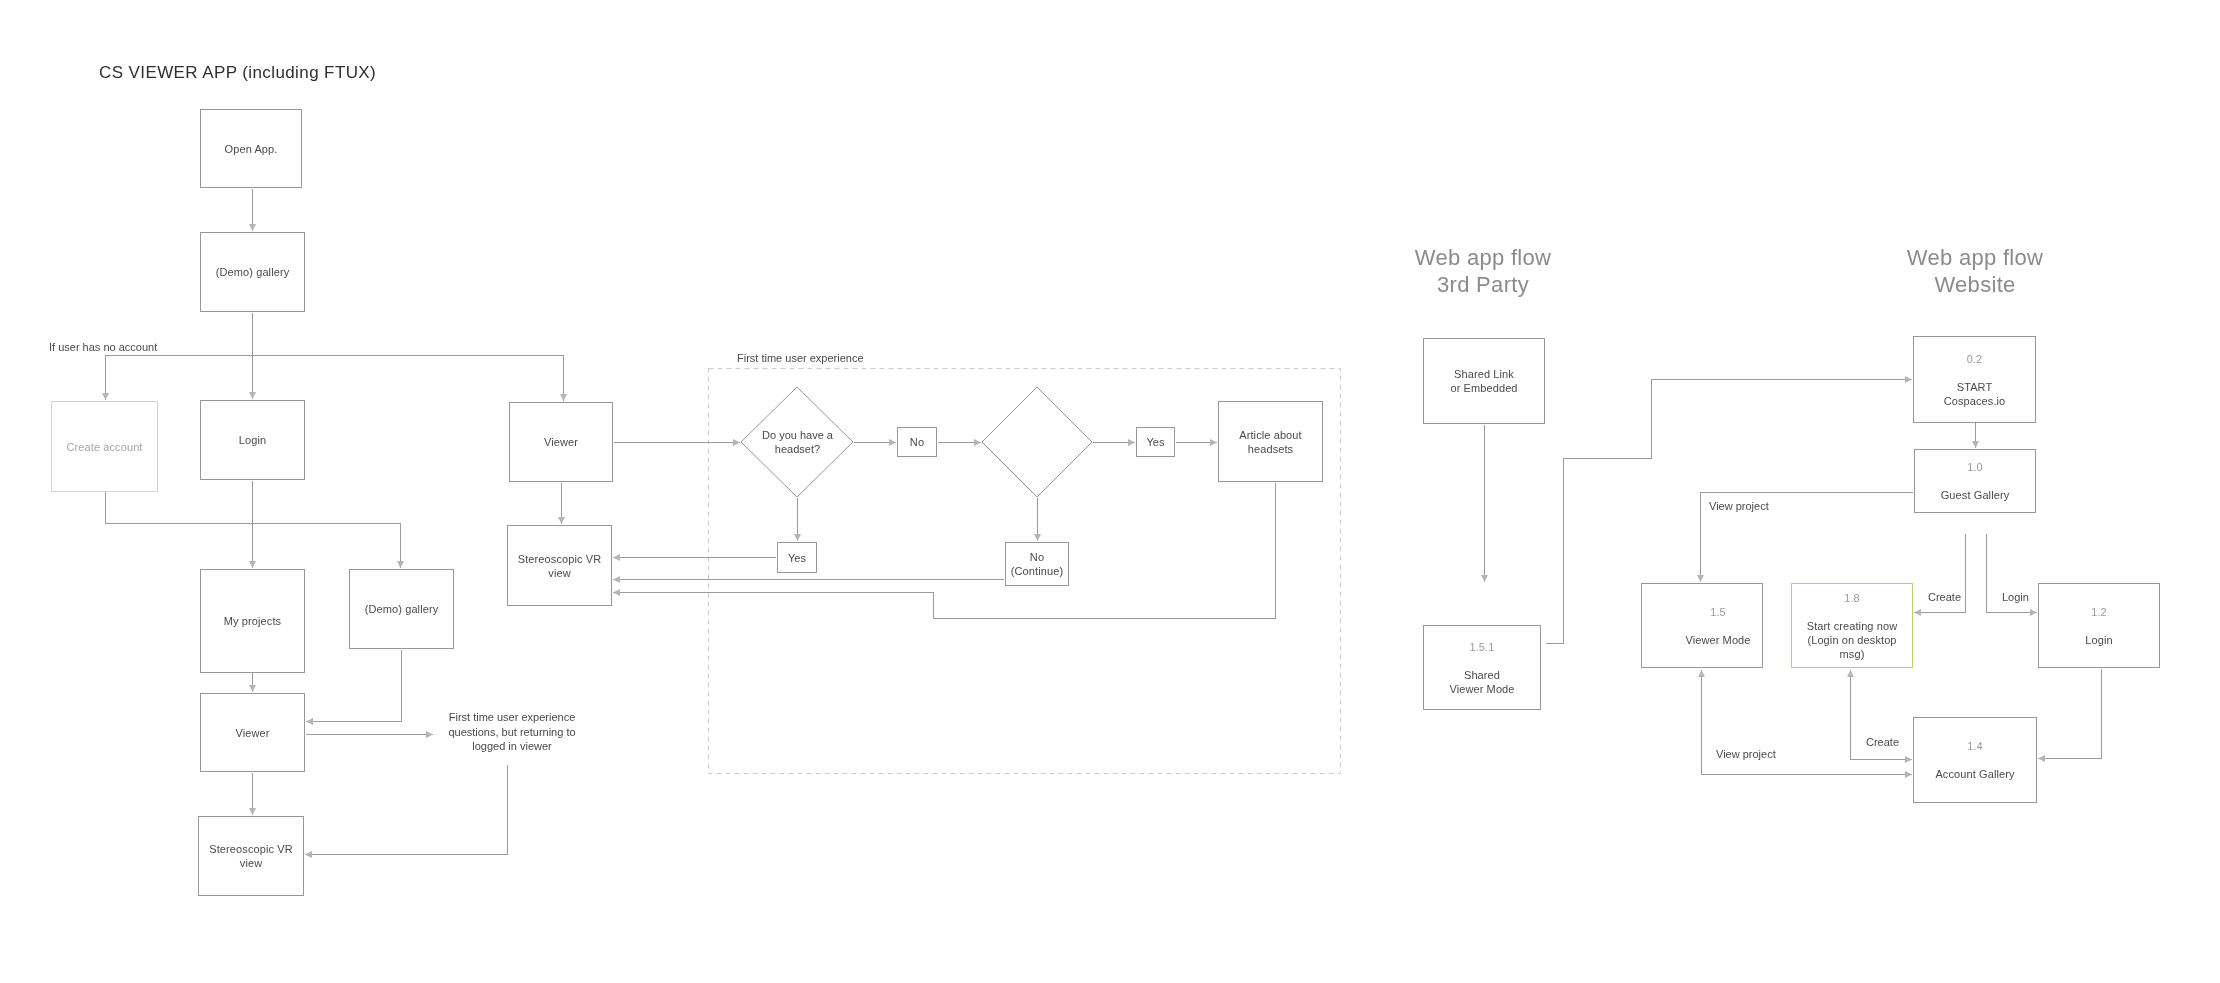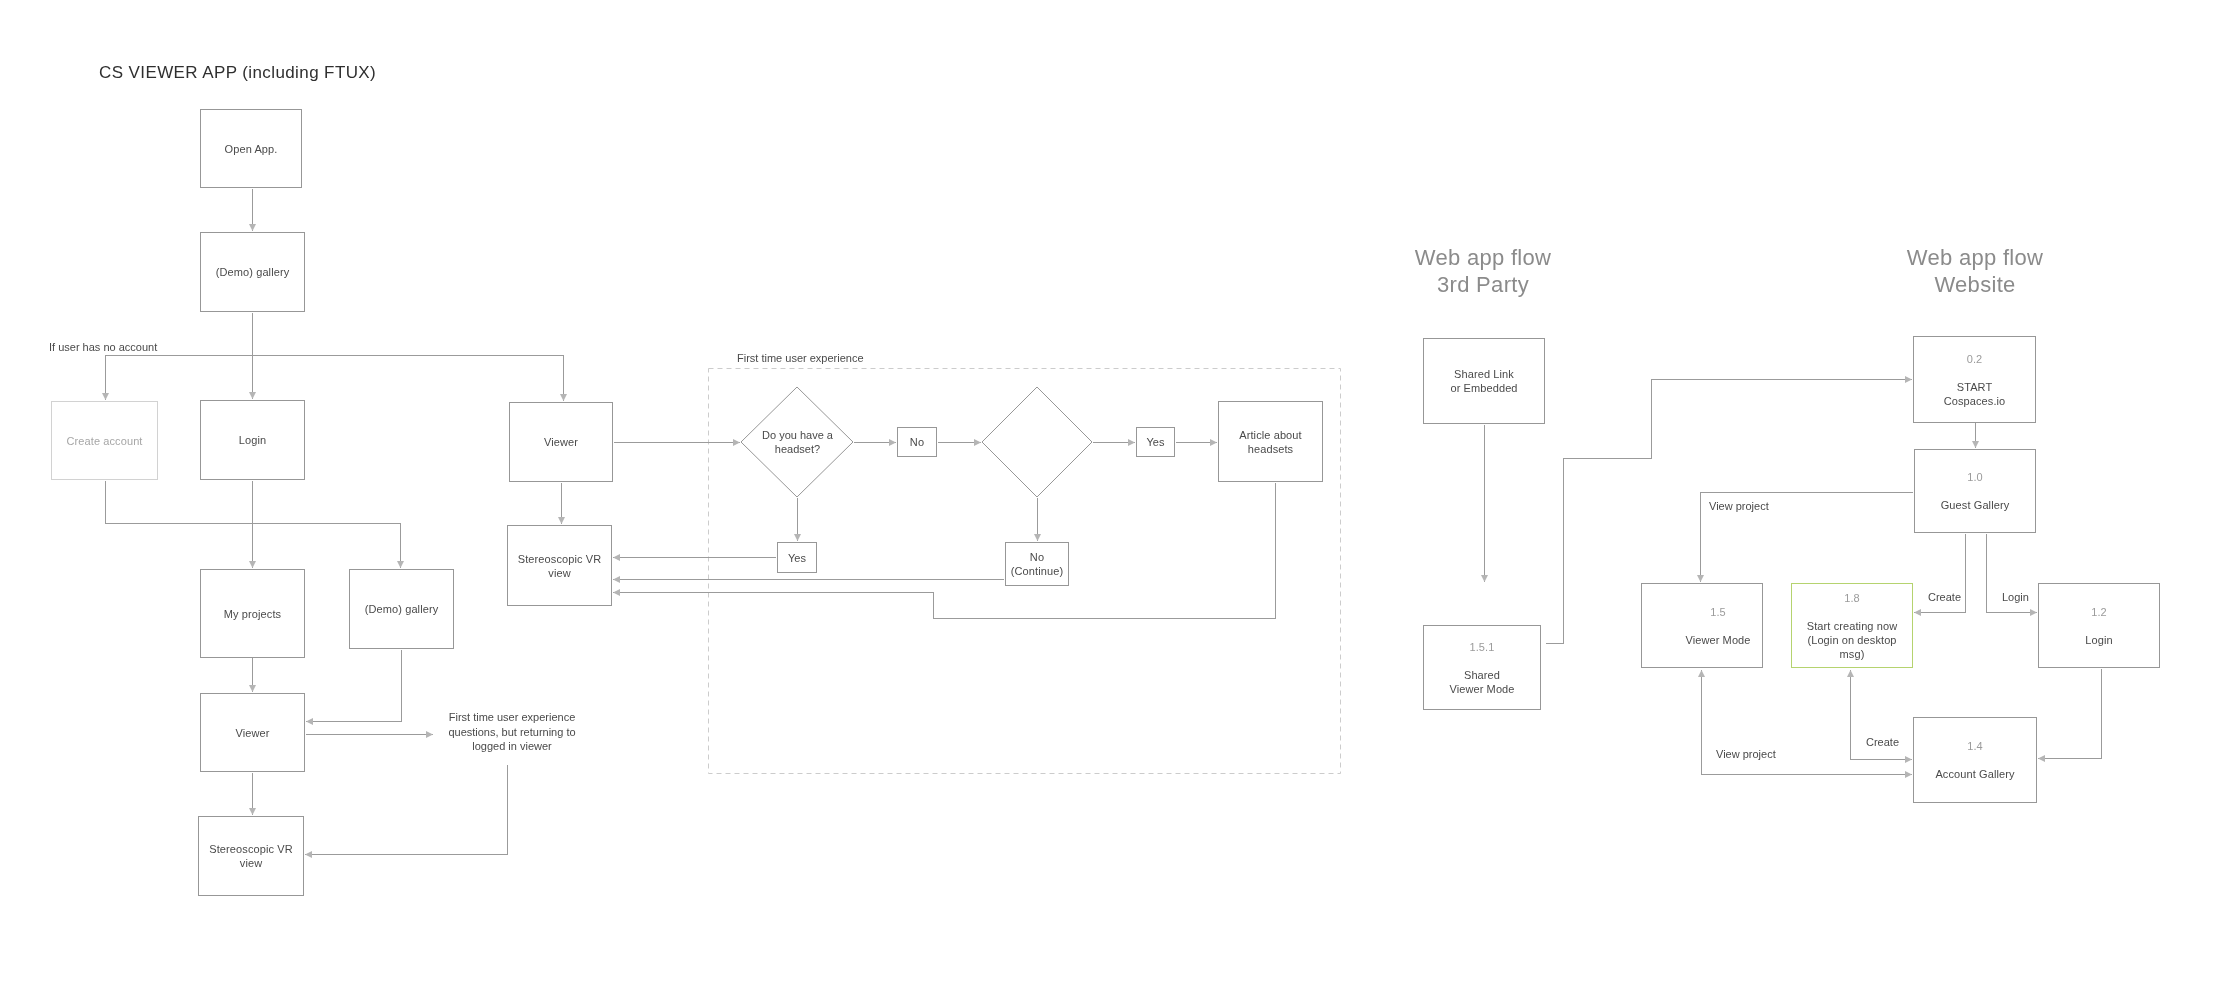--- a/index.html
+++ b/index.html
@@ -94,27 +94,27 @@
 3rd Party</div>
   <div class="flow-heading" style="left:1855px;top:244px;">Web app flow
 Website</div>
 
   <div class="node" style="left:200px;top:109px;width:102px;height:79px;">
     <span class="lbl">Open App.</span>
     </div>
   <div class="node" style="left:200px;top:232px;width:105px;height:80px;">
     <span class="lbl">(Demo) gallery</span>
     </div>
-  <div class="node ghost" style="left:51px;top:401px;width:107px;height:79px;">
+  <div class="node ghost" style="left:51px;top:401px;width:107px;height:91px;">
     <span class="lbl">Create account</span>
     </div>
   <div class="node" style="left:200px;top:400px;width:105px;height:80px;">
     <span class="lbl">Login</span>
     </div>
-  <div class="node" style="left:200px;top:569px;width:105px;height:89px;">
+  <div class="node" style="left:200px;top:569px;width:105px;height:104px;">
     <span class="lbl">My projects</span>
     </div>
   <div class="node" style="left:349px;top:569px;width:105px;height:80px;">
     <span class="lbl">(Demo) gallery</span>
     </div>
   <div class="node" style="left:200px;top:693px;width:105px;height:79px;">
     <span class="lbl">Viewer</span>
     </div>
   <div class="node" style="left:198px;top:816px;width:106px;height:80px;">
     <span class="lbl">Stereoscopic VR
@@ -160,21 +160,21 @@
     </span>
     </div>
 
   <div class="node" style="left:1913px;top:336px;width:123px;height:87px;">
     <span class="lbl">
       <span class="num">0.2</span>
       <span class="lbl">START
 Cospaces.io</span>
     </span>
     </div>
-  <div class="node" style="left:1914px;top:449px;width:122px;height:84px;">
+  <div class="node" style="left:1914px;top:449px;width:122px;height:64px;">
     <span class="lbl">
       <span class="num">1.0</span>
       <span class="lbl">Guest Gallery</span>
     </span>
     </div>
   <div class="node" style="left:1641px;top:583px;width:122px;height:85px;padding-left:32px;">
     <span class="lbl">
       <span class="num">1.5</span>
       <span class="lbl">Viewer Mode</span>
     </span>

